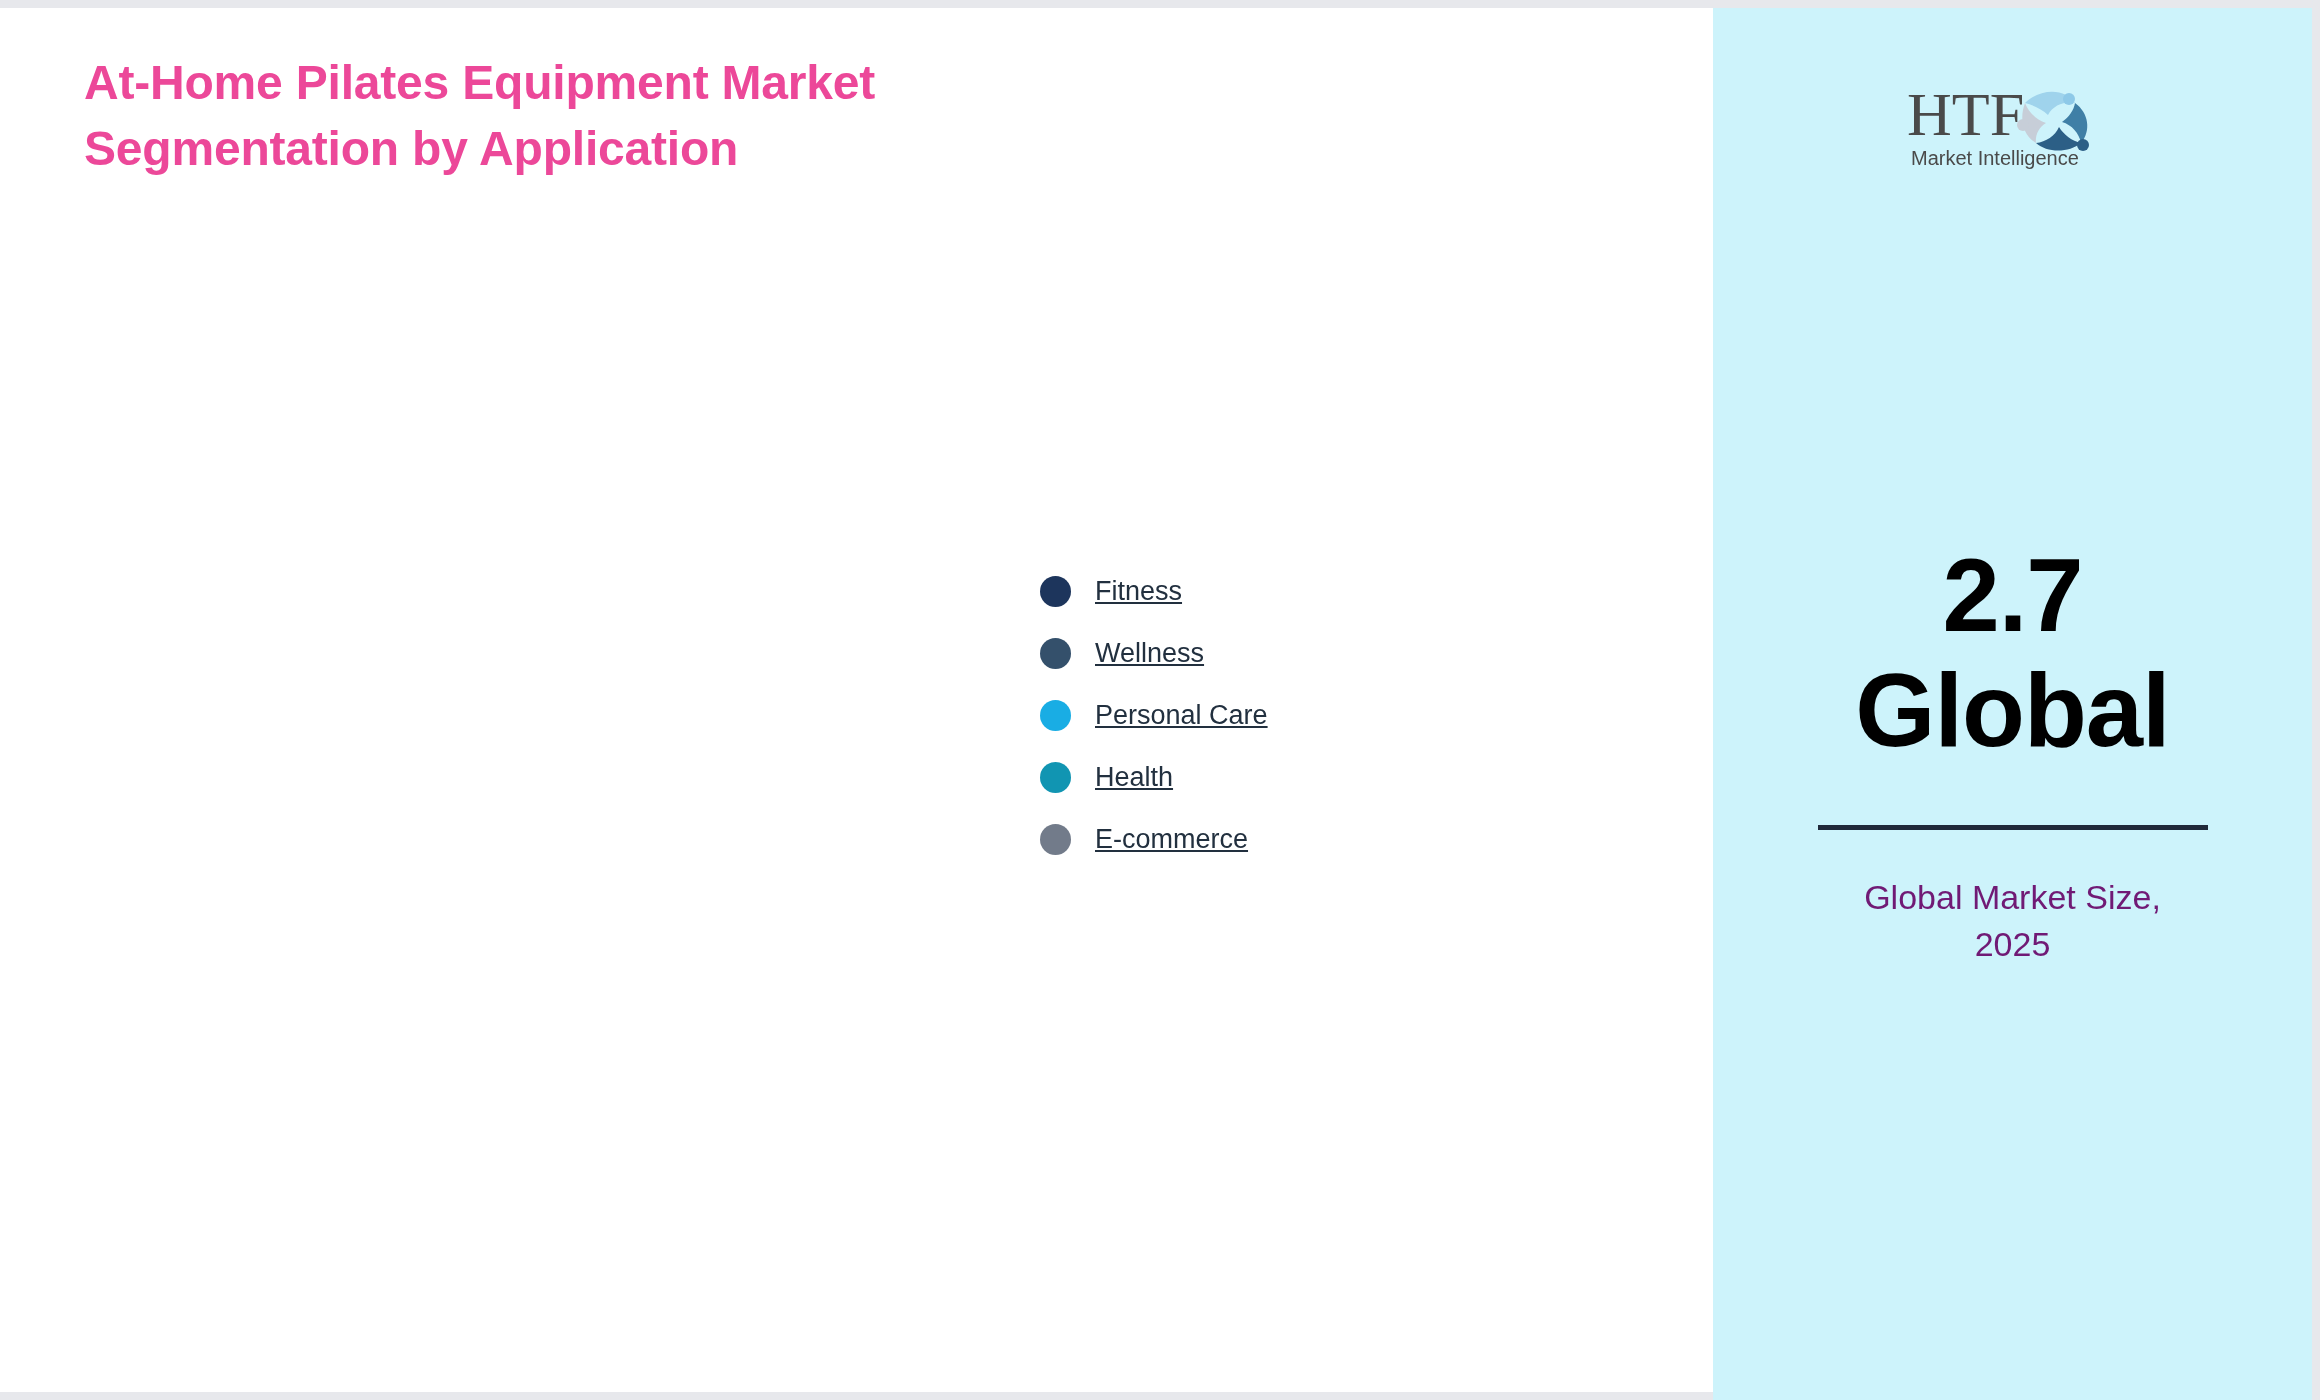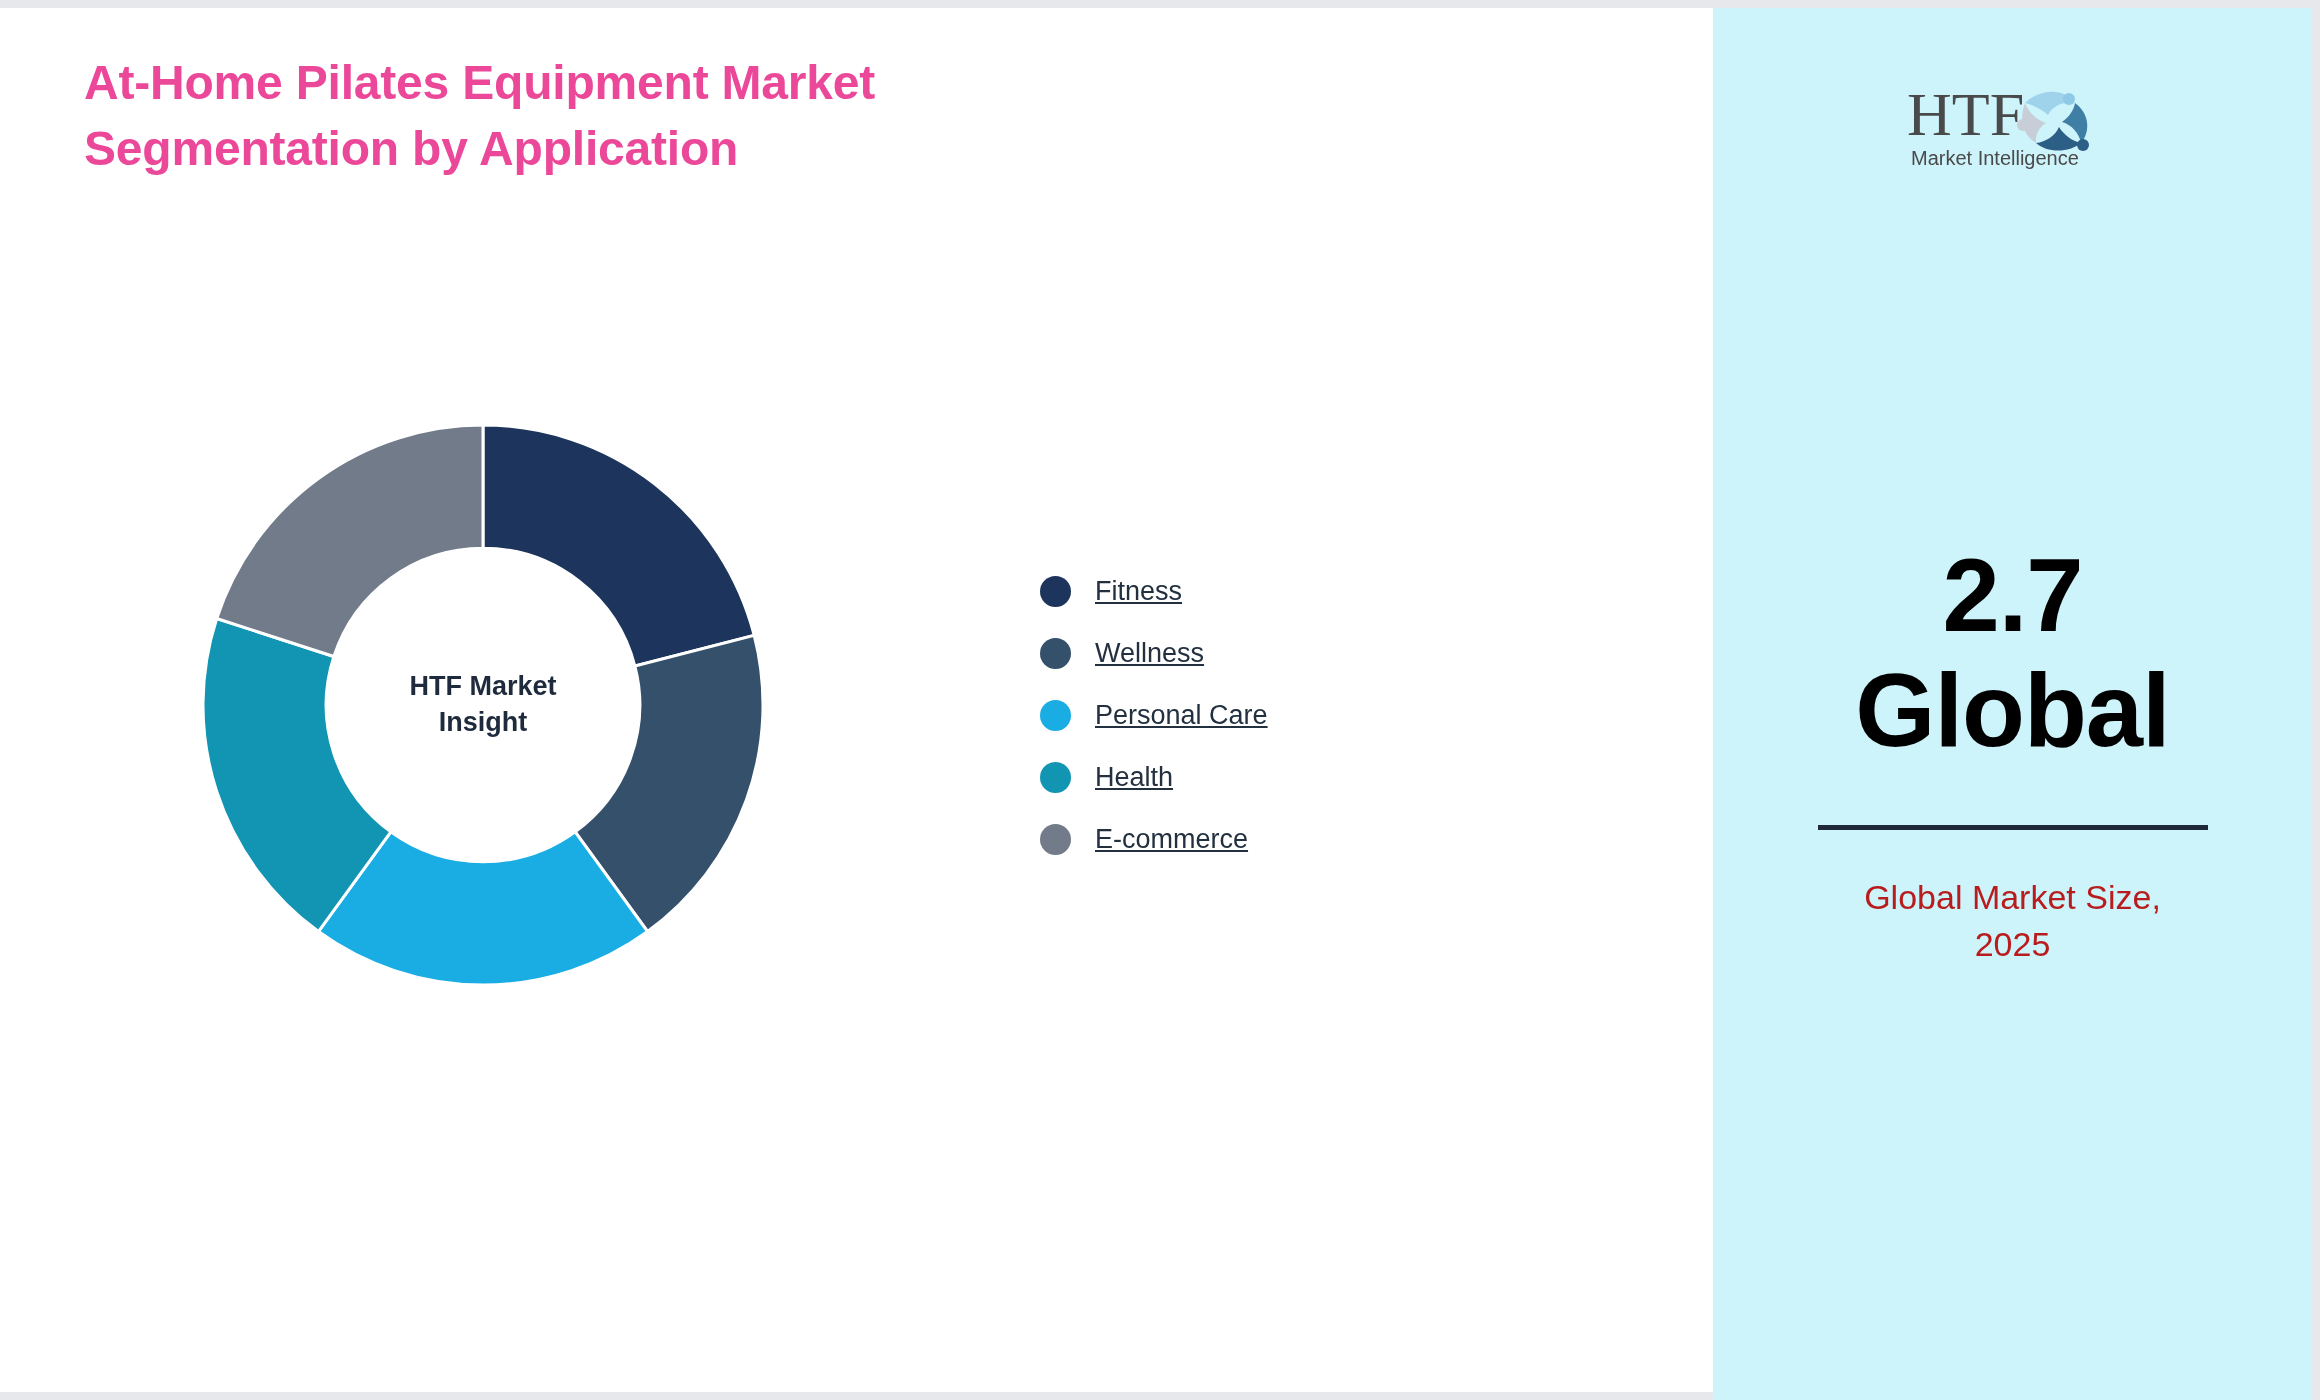--- a/index.html
+++ b/index.html
@@ -145,48 +145,33 @@
   }
   .stat-divider {
     width: 390px;
     height: 5px;
     background: #20293a;
     margin: 56px auto 0 auto;
   }
   .stat-caption {
     margin-top: 44px;
     font-size: 34px;
-    color: #b91c1c;
+    color: #701a75;
     line-height: 1.38;
   }
 </style>
 </head>
 <body>
 
 <div id="infographic">
 
   <div class="left-panel">
 
     <div class="title">At-Home Pilates Equipment Market Segmentation by Application</div>
 
-    <div class="chart-area">
-      <svg class="donut-svg" viewBox="0 0 560 560">
-        <g id="donut-slices">
-            <path d="M 280 0 A 280 280 0 0 1 551.2032851160167 210.36683159384063 L 431.87383966496935 241.00542569255074 A 156.8 156.8 0 0 0 280 123.19999999999999 Z" fill="#1d355c" stroke="#ffffff" stroke-width="3"></path>
-            <path d="M 551.2032851160167 210.36683159384063 A 280 280 0 0 1 444.5798706418925 506.5247584249853 L 372.1647275594598 406.85386471799177 A 156.8 156.8 0 0 0 431.87383966496935 241.00542569255074 Z" fill="#34506b" stroke="#ffffff" stroke-width="3"></path>
-            <path d="M 444.5798706418925 506.5247584249853 A 280 280 0 0 1 115.42012935810754 506.5247584249853 L 187.83527244054022 406.85386471799177 A 156.8 156.8 0 0 0 372.1647275594598 406.85386471799177 Z" fill="#19ade4" stroke="#ffffff" stroke-width="3"></path>
-            <path d="M 115.42012935810754 506.5247584249853 A 280 280 0 0 1 13.704175437357037 193.47524157501465 L 130.87433824491993 231.5461352820082 A 156.8 156.8 0 0 0 187.83527244054022 406.85386471799177 Z" fill="#1195b2" stroke="#ffffff" stroke-width="3"></path>
-            <path d="M 13.704175437357037 193.47524157501465 A 280 280 0 0 1 279.99999999999994 0 L 279.99999999999994 123.19999999999999 A 156.8 156.8 0 0 0 130.87433824491993 231.5461352820082 Z" fill="#727b8a" stroke="#ffffff" stroke-width="3"></path>
-          </g>
-      </svg>
-      <div class="center-label">
-        <span>HTF Market</span>
-        <span>Insight</span>
-      </div>
-    </div>
 
     <div class="legend" id="legend-root">
         <div class="legend-item">
           <span class="legend-swatch" style="background: rgb(29, 53, 92);"></span>
           <span class="legend-text">Fitness</span>
         </div>
         <div class="legend-item">
           <span class="legend-swatch" style="background: rgb(52, 80, 107);"></span>
           <span class="legend-text">Wellness</span>
         </div>

